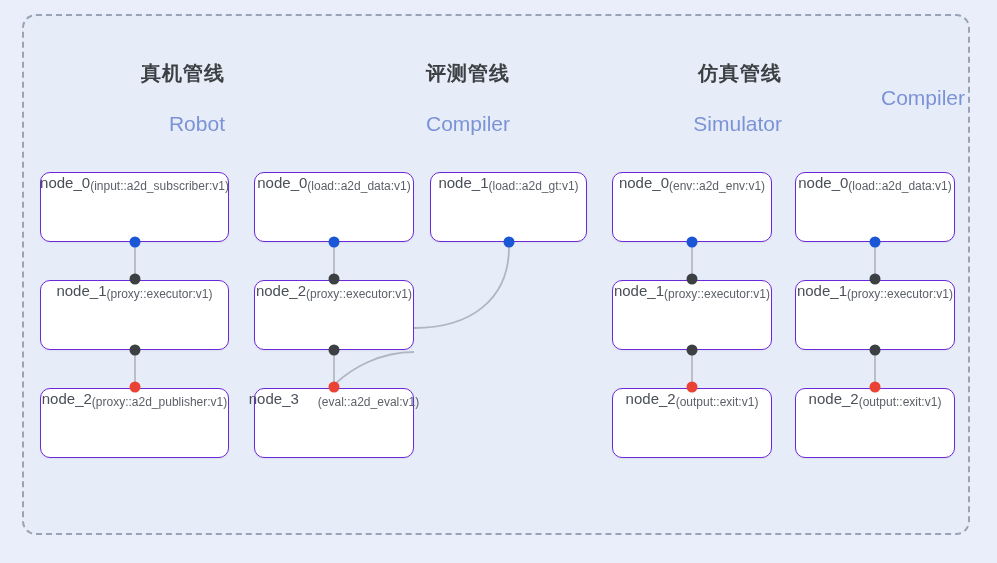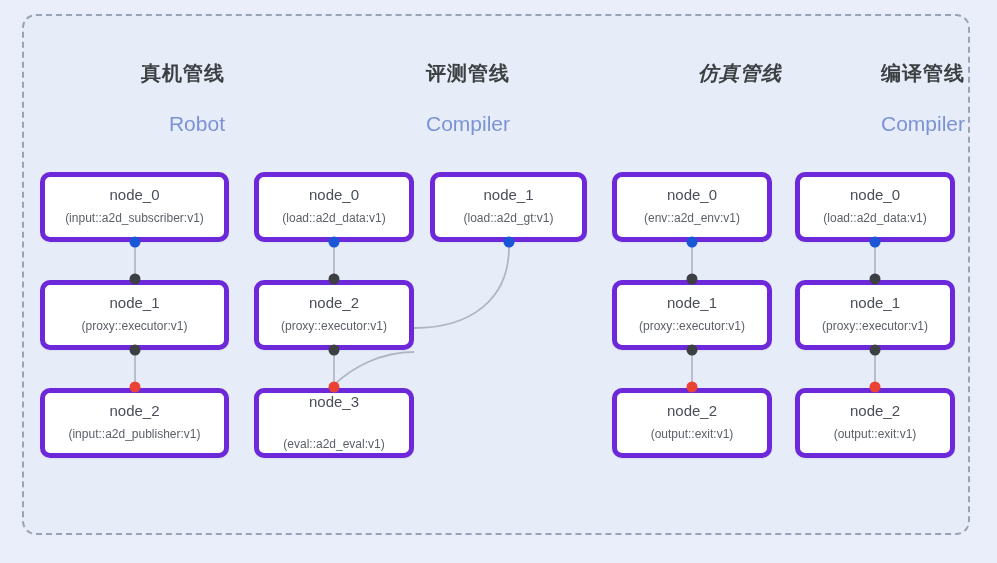--- a/index.html
+++ b/index.html
@@ -57,26 +57,25 @@
     color: #7b93d6;
     line-height: 26px;
     white-space: nowrap;
   }
 
   
   .node {
     position: absolute;
     box-sizing: border-box;
     background: #ffffff;
-    border: 5px solid #6d28d9;
+    border: 1px solid #6d28d9;
     border-radius: 10px;
     box-shadow: 0 1px 2px rgba(60,64,67,0.07);
     display: flex;
-    flex-direction: column;
-    align-items: center;
+    flex-direction: row;
     justify-content: center;
     z-index: 3;
   }
   .node .n-title {
     font-size: 15px;
     color: #4a4f57;
     line-height: 20px;
     white-space: nowrap;
   }
   .node .n-sub {
@@ -137,25 +136,25 @@
   </svg>
 
   <div class="col-head" style="left:45px; top:60px; width:180px;">
     <div class="zh">真机管线</div>
     <div class="en">Robot</div>
   </div>
   <div class="col-head" style="left:330px; top:60px; width:180px;">
     <div class="zh">评测管线</div>
     <div class="en">Compiler</div>
   </div>
-  <div class="col-head" style="left:602px; top:60px; width:180px;font-style:italic;">
+  <div class="col-head" style="left:602px; top:60px; width:180px;">
     <div class="zh">仿真管线</div>
+    <div class="en">Simulator</div>
   </div>
   <div class="col-head" style="left:785px; top:60px; width:180px;">
-    <div class="zh">编译管线</div>
     <div class="en">Compiler</div>
   </div>
 
   <div class="node" style="left:40px; top:172px; width:189px; height:70px;">
     <div class="n-title">node_0</div>
     <div class="n-sub">(input::a2d_subscriber:v1)</div>
   </div>
   <div class="dot blue" style="left:135px; top:242px;"></div>
   <div class="vline" style="left:135px; top:242px; height:37px;"></div>
   <div class="dot black" style="left:135px; top:279px;"></div>
@@ -163,21 +162,21 @@
   <div class="node" style="left:40px; top:280px; width:189px; height:70px;">
     <div class="n-title">node_1</div>
     <div class="n-sub">(proxy::executor:v1)</div>
   </div>
   <div class="dot black" style="left:135px; top:350px;"></div>
   <div class="vline" style="left:135px; top:350px; height:37px;"></div>
   <div class="dot red" style="left:135px; top:387px;"></div>
 
   <div class="node" style="left:40px; top:388px; width:189px; height:70px;">
     <div class="n-title">node_2</div>
-    <div class="n-sub">(input::a2d_publisher:v1)</div>
+    <div class="n-sub">(proxy::a2d_publisher:v1)</div>
   </div>
 
   <div class="node" style="left:254px; top:172px; width:160px; height:70px;">
     <div class="n-title">node_0</div>
     <div class="n-sub">(load::a2d_data:v1)</div>
   </div>
   <div class="dot blue" style="left:334px; top:242px;"></div>
   <div class="vline" style="left:334px; top:242px; height:37px;"></div>
   <div class="dot black" style="left:334px; top:279px;"></div>
 

